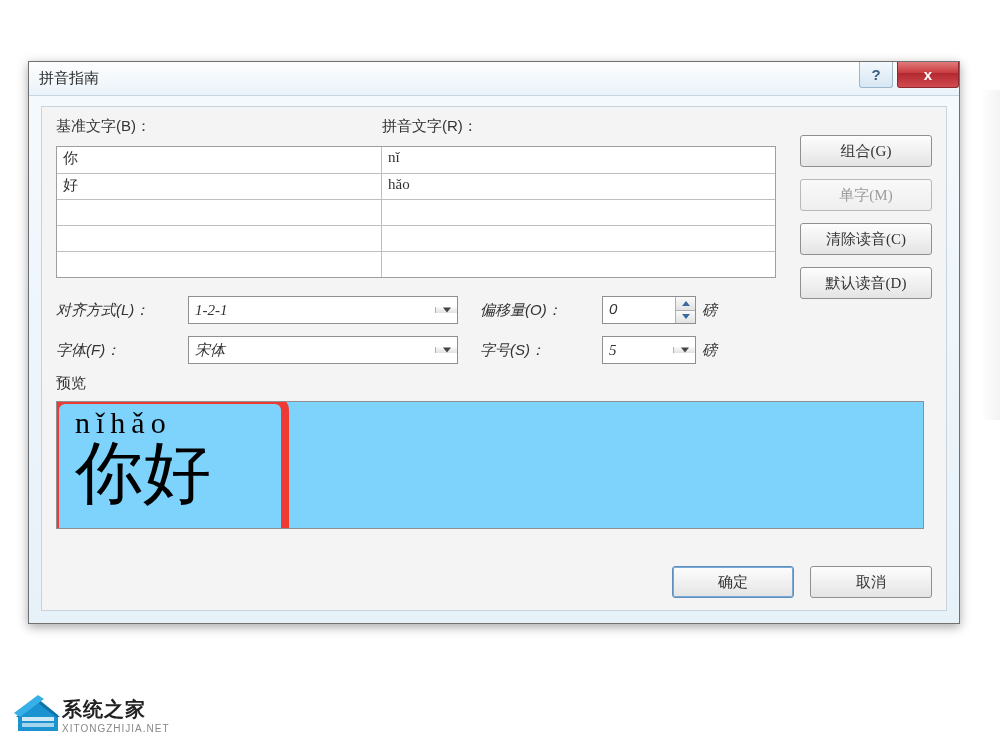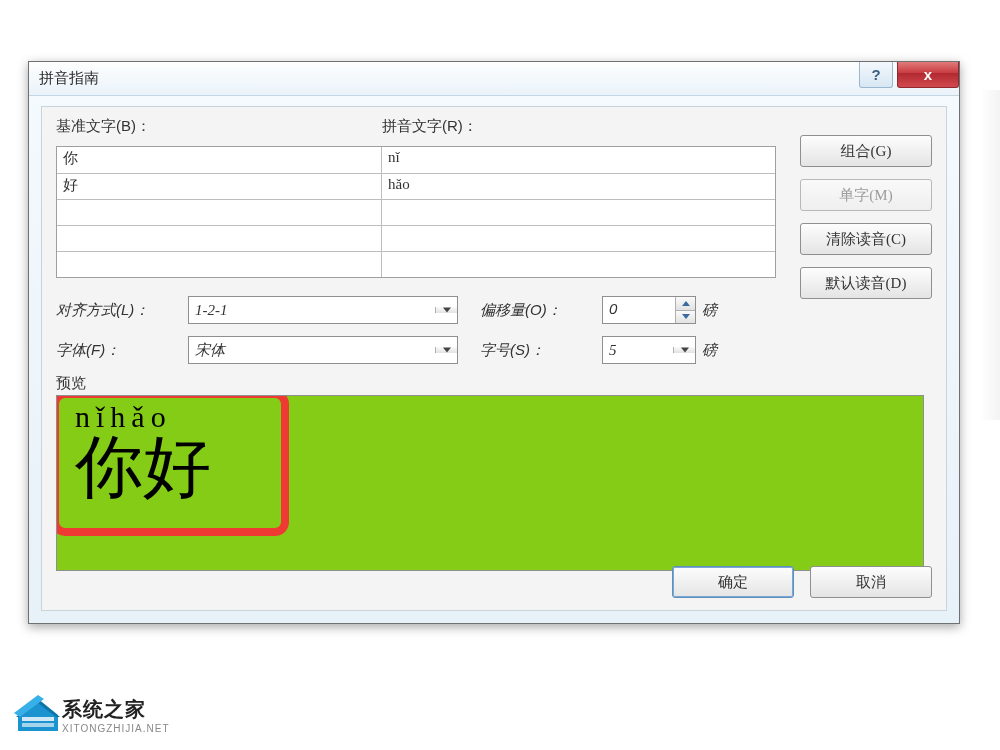--- a/index.html
+++ b/index.html
@@ -173,25 +173,25 @@
   }
   .spin .sp {
     flex: 1;
     background: linear-gradient(#fafafa, #e2e2e2);
     display: flex; align-items: center; justify-content: center;
   }
   .spin .sp + .sp { border-top: 1px solid #b0b0b0; }
   .unit { margin-left: 6px; font-family: SimSun, serif; }
   .preview-lbl { margin-top: 10px; }
   .preview-box {
-    margin-top: 2px;
+    margin-top: 8px;
     width: 868px;
-    height: 176px;
+    height: 128px;
     border: 1px solid #8f8f8f;
-    background: #84cc16;
+    background: #7dd3fc;
     position: relative;
     overflow: hidden;
   }
   .highlight {
     position: absolute;
     left: -6px; top: -6px;
     width: 238px; height: 146px;
     border: 8px solid #ef3a33;
     border-radius: 14px;
     pointer-events: none;

